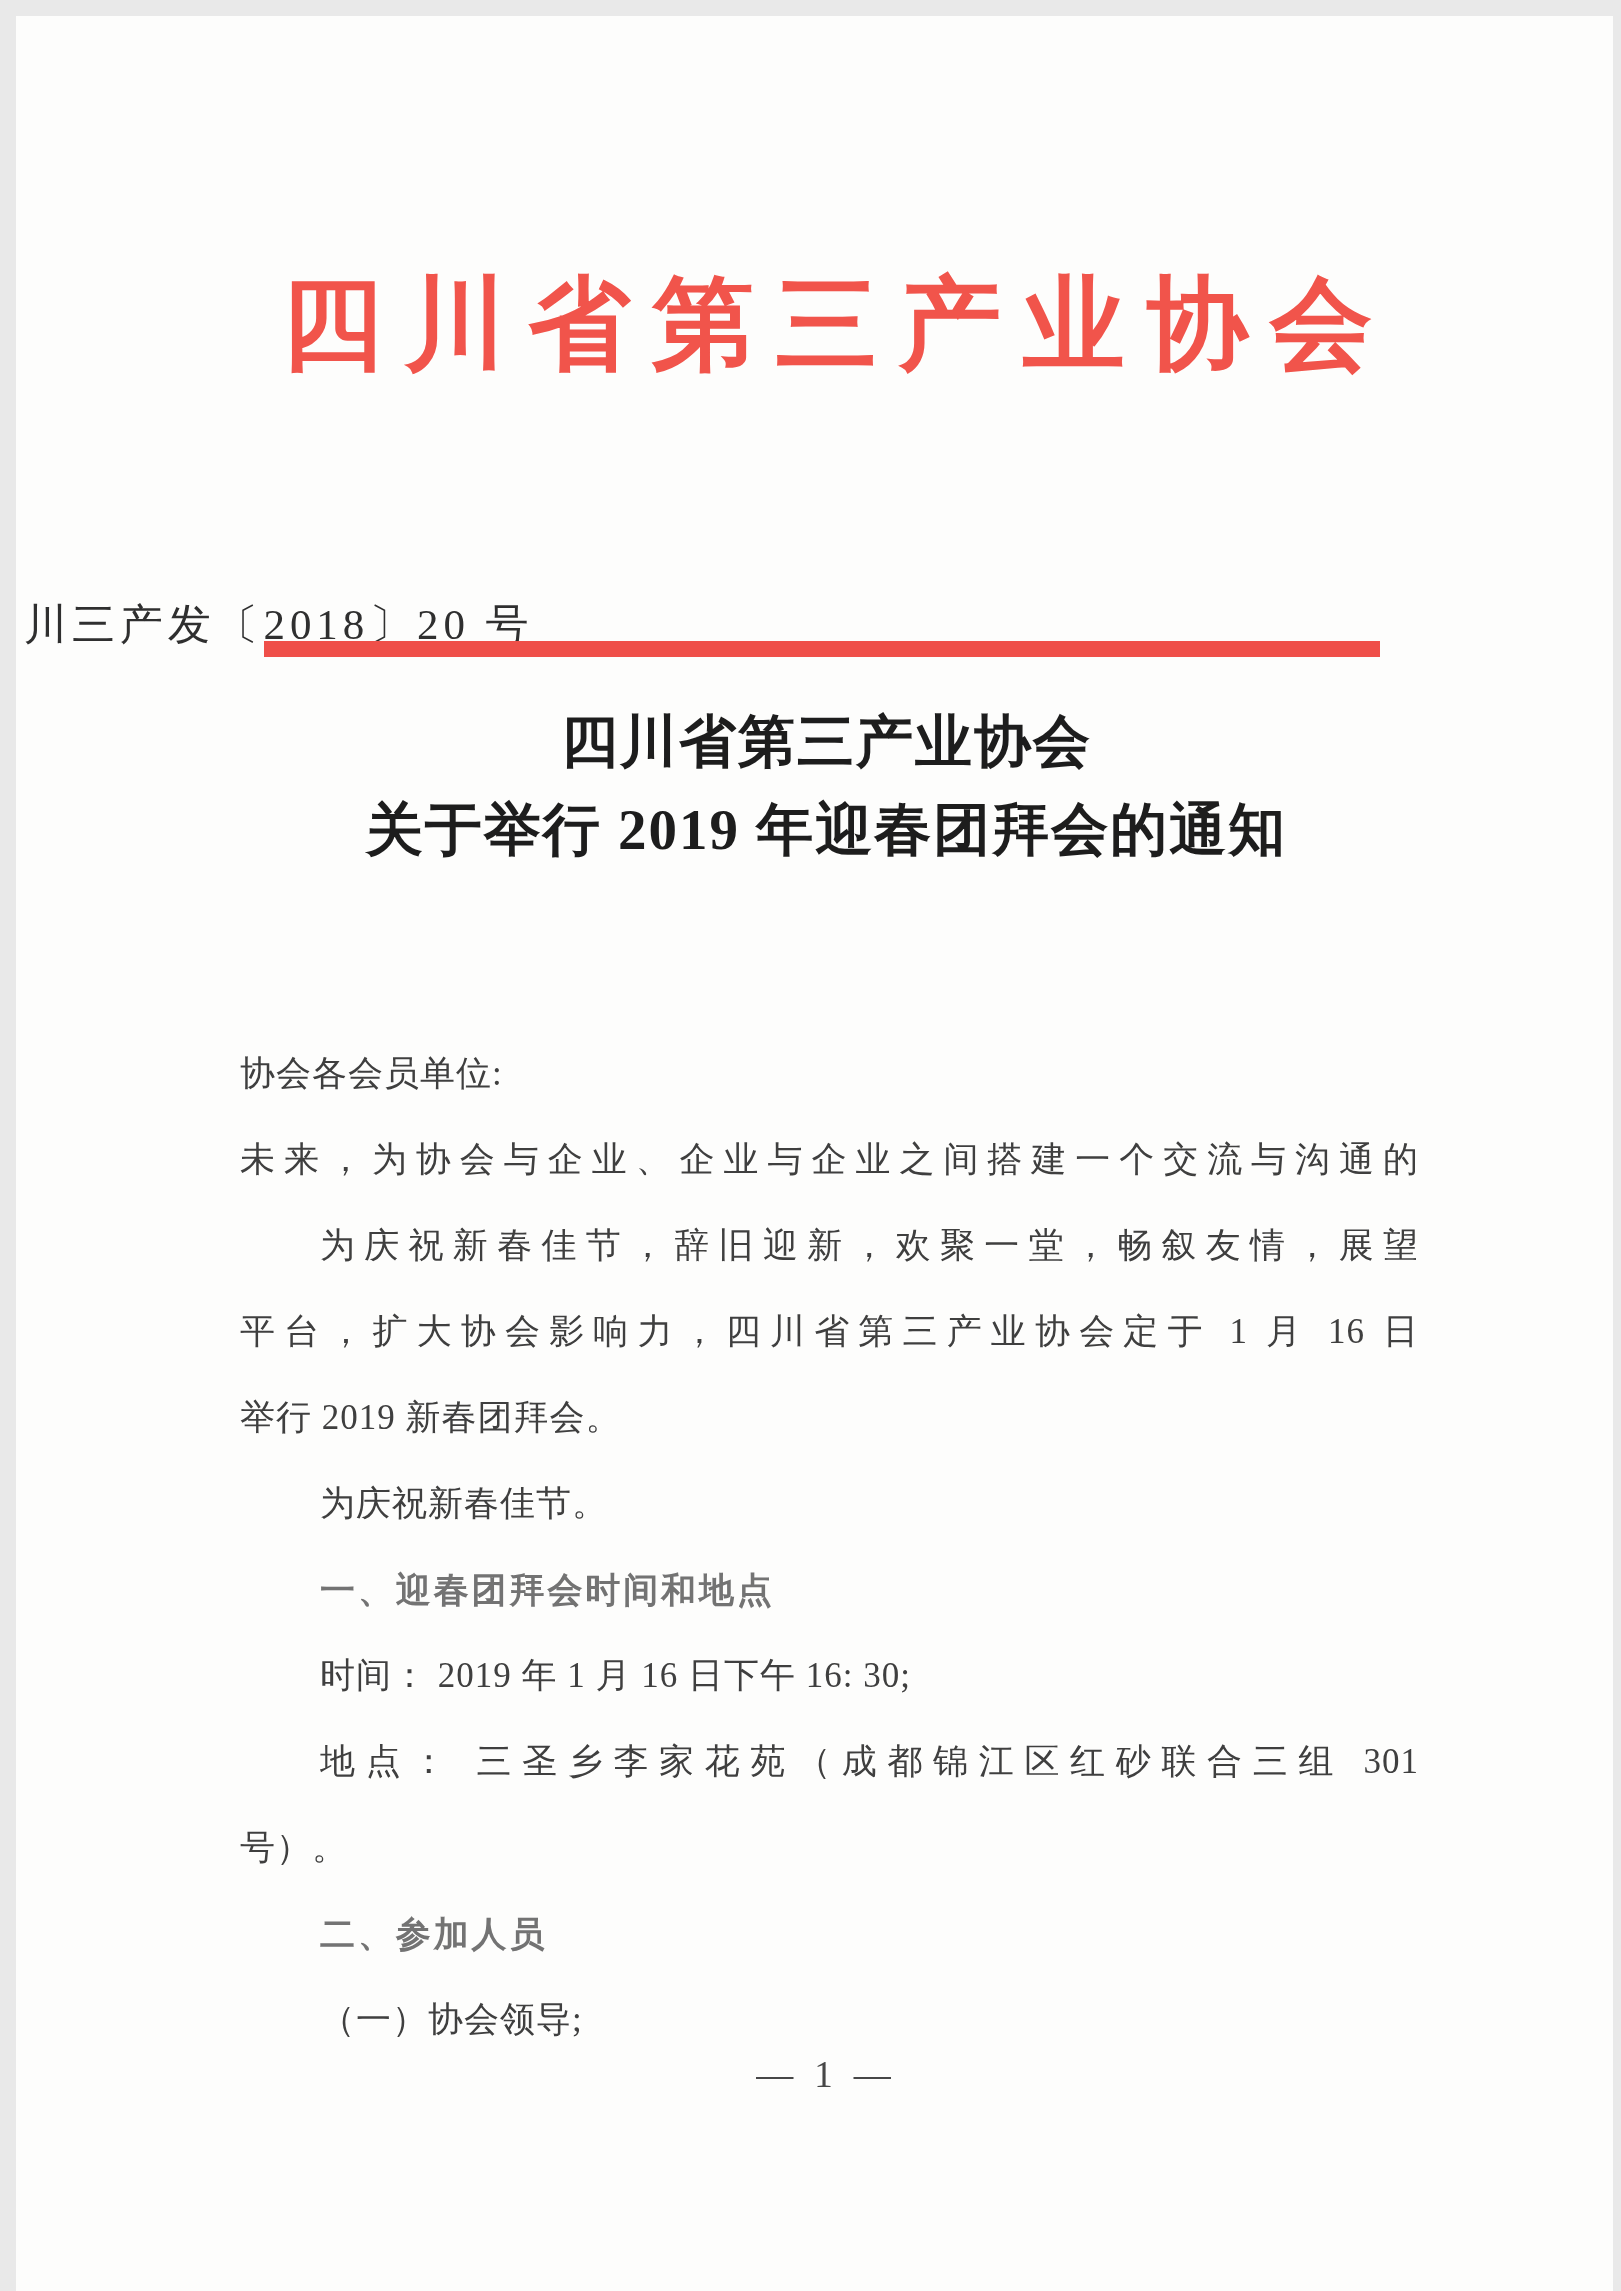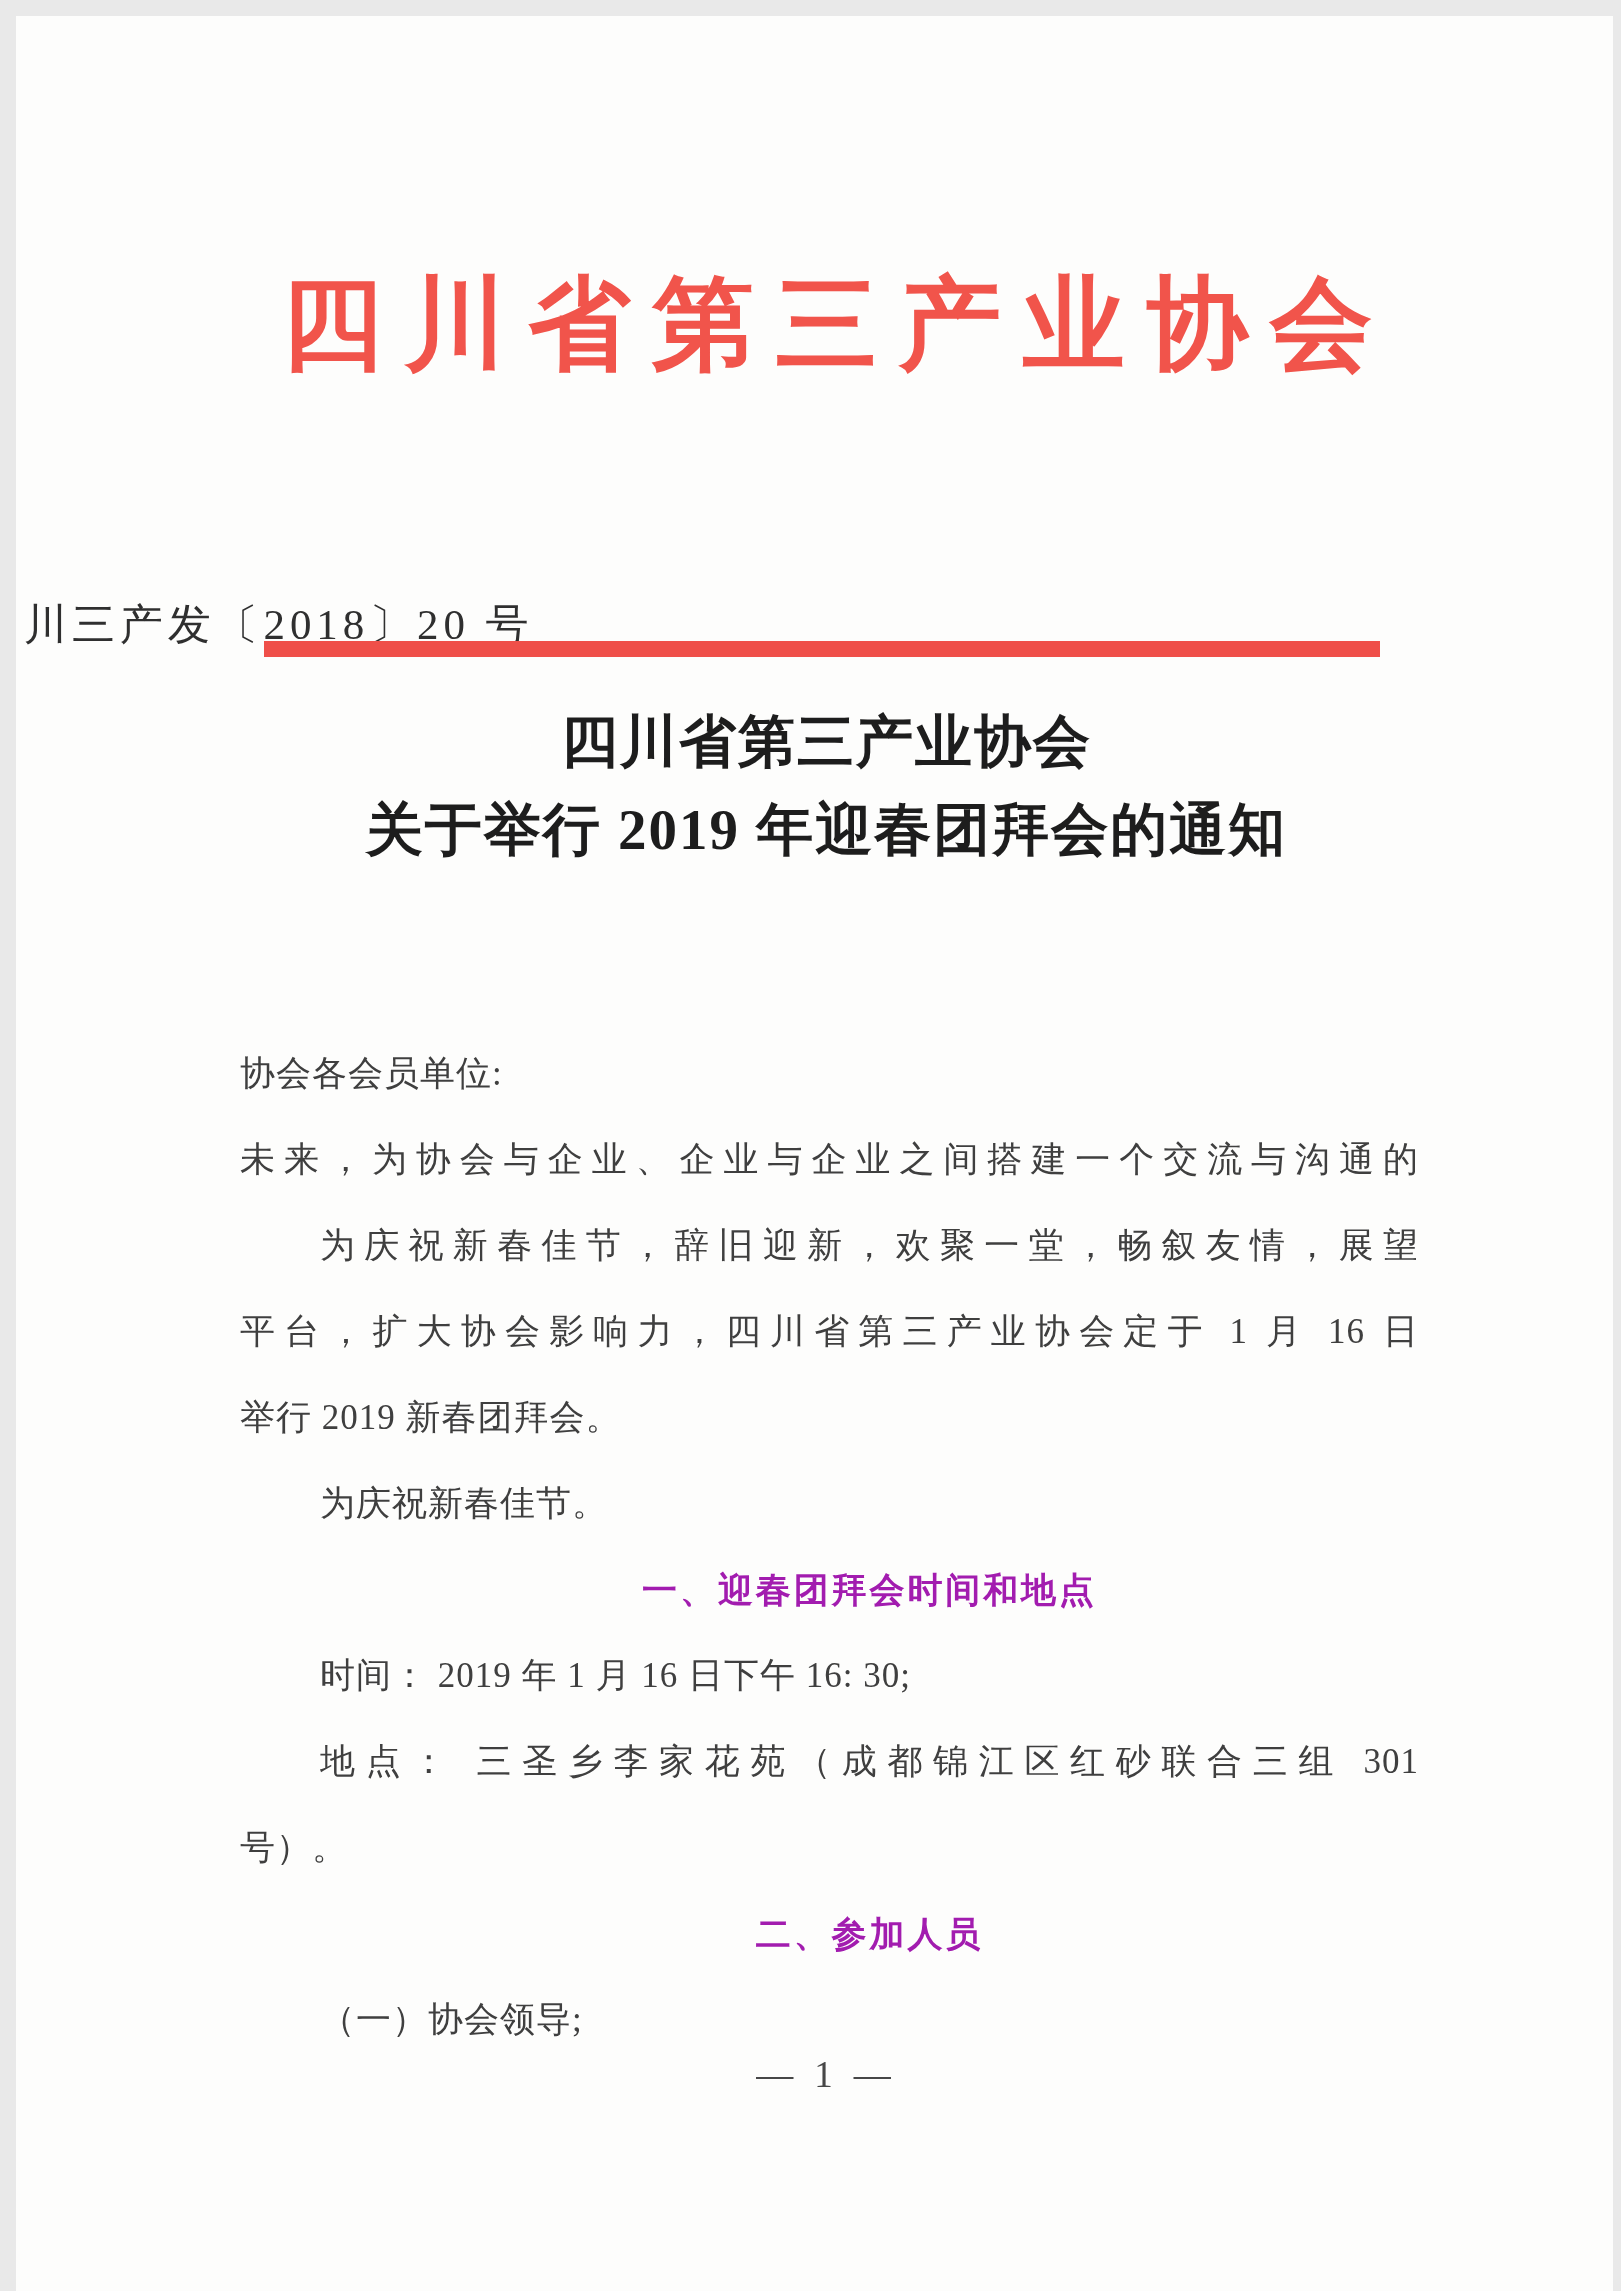--- a/index.html
+++ b/index.html
@@ -79,23 +79,22 @@
   }
   .body-line.indent{padding-left:88px;}
   .body-line.justify{
     white-space:normal;
     text-align:justify;
     text-align-last:justify;
   }
   .body-line.bold{
     font-family:"Liberation Sans","DejaVu Sans",sans-serif;
     font-weight:700;
-    color:#a21caf;
+    color:#737373;
     letter-spacing:2.9px;
-    text-align:center;
   }
   .page-number{
     position:absolute;
     top:2029px;
     left:0;
     width:100%;
     text-align:center;
     font-size:37px;
     color:#474747;
     letter-spacing:5.9px;

